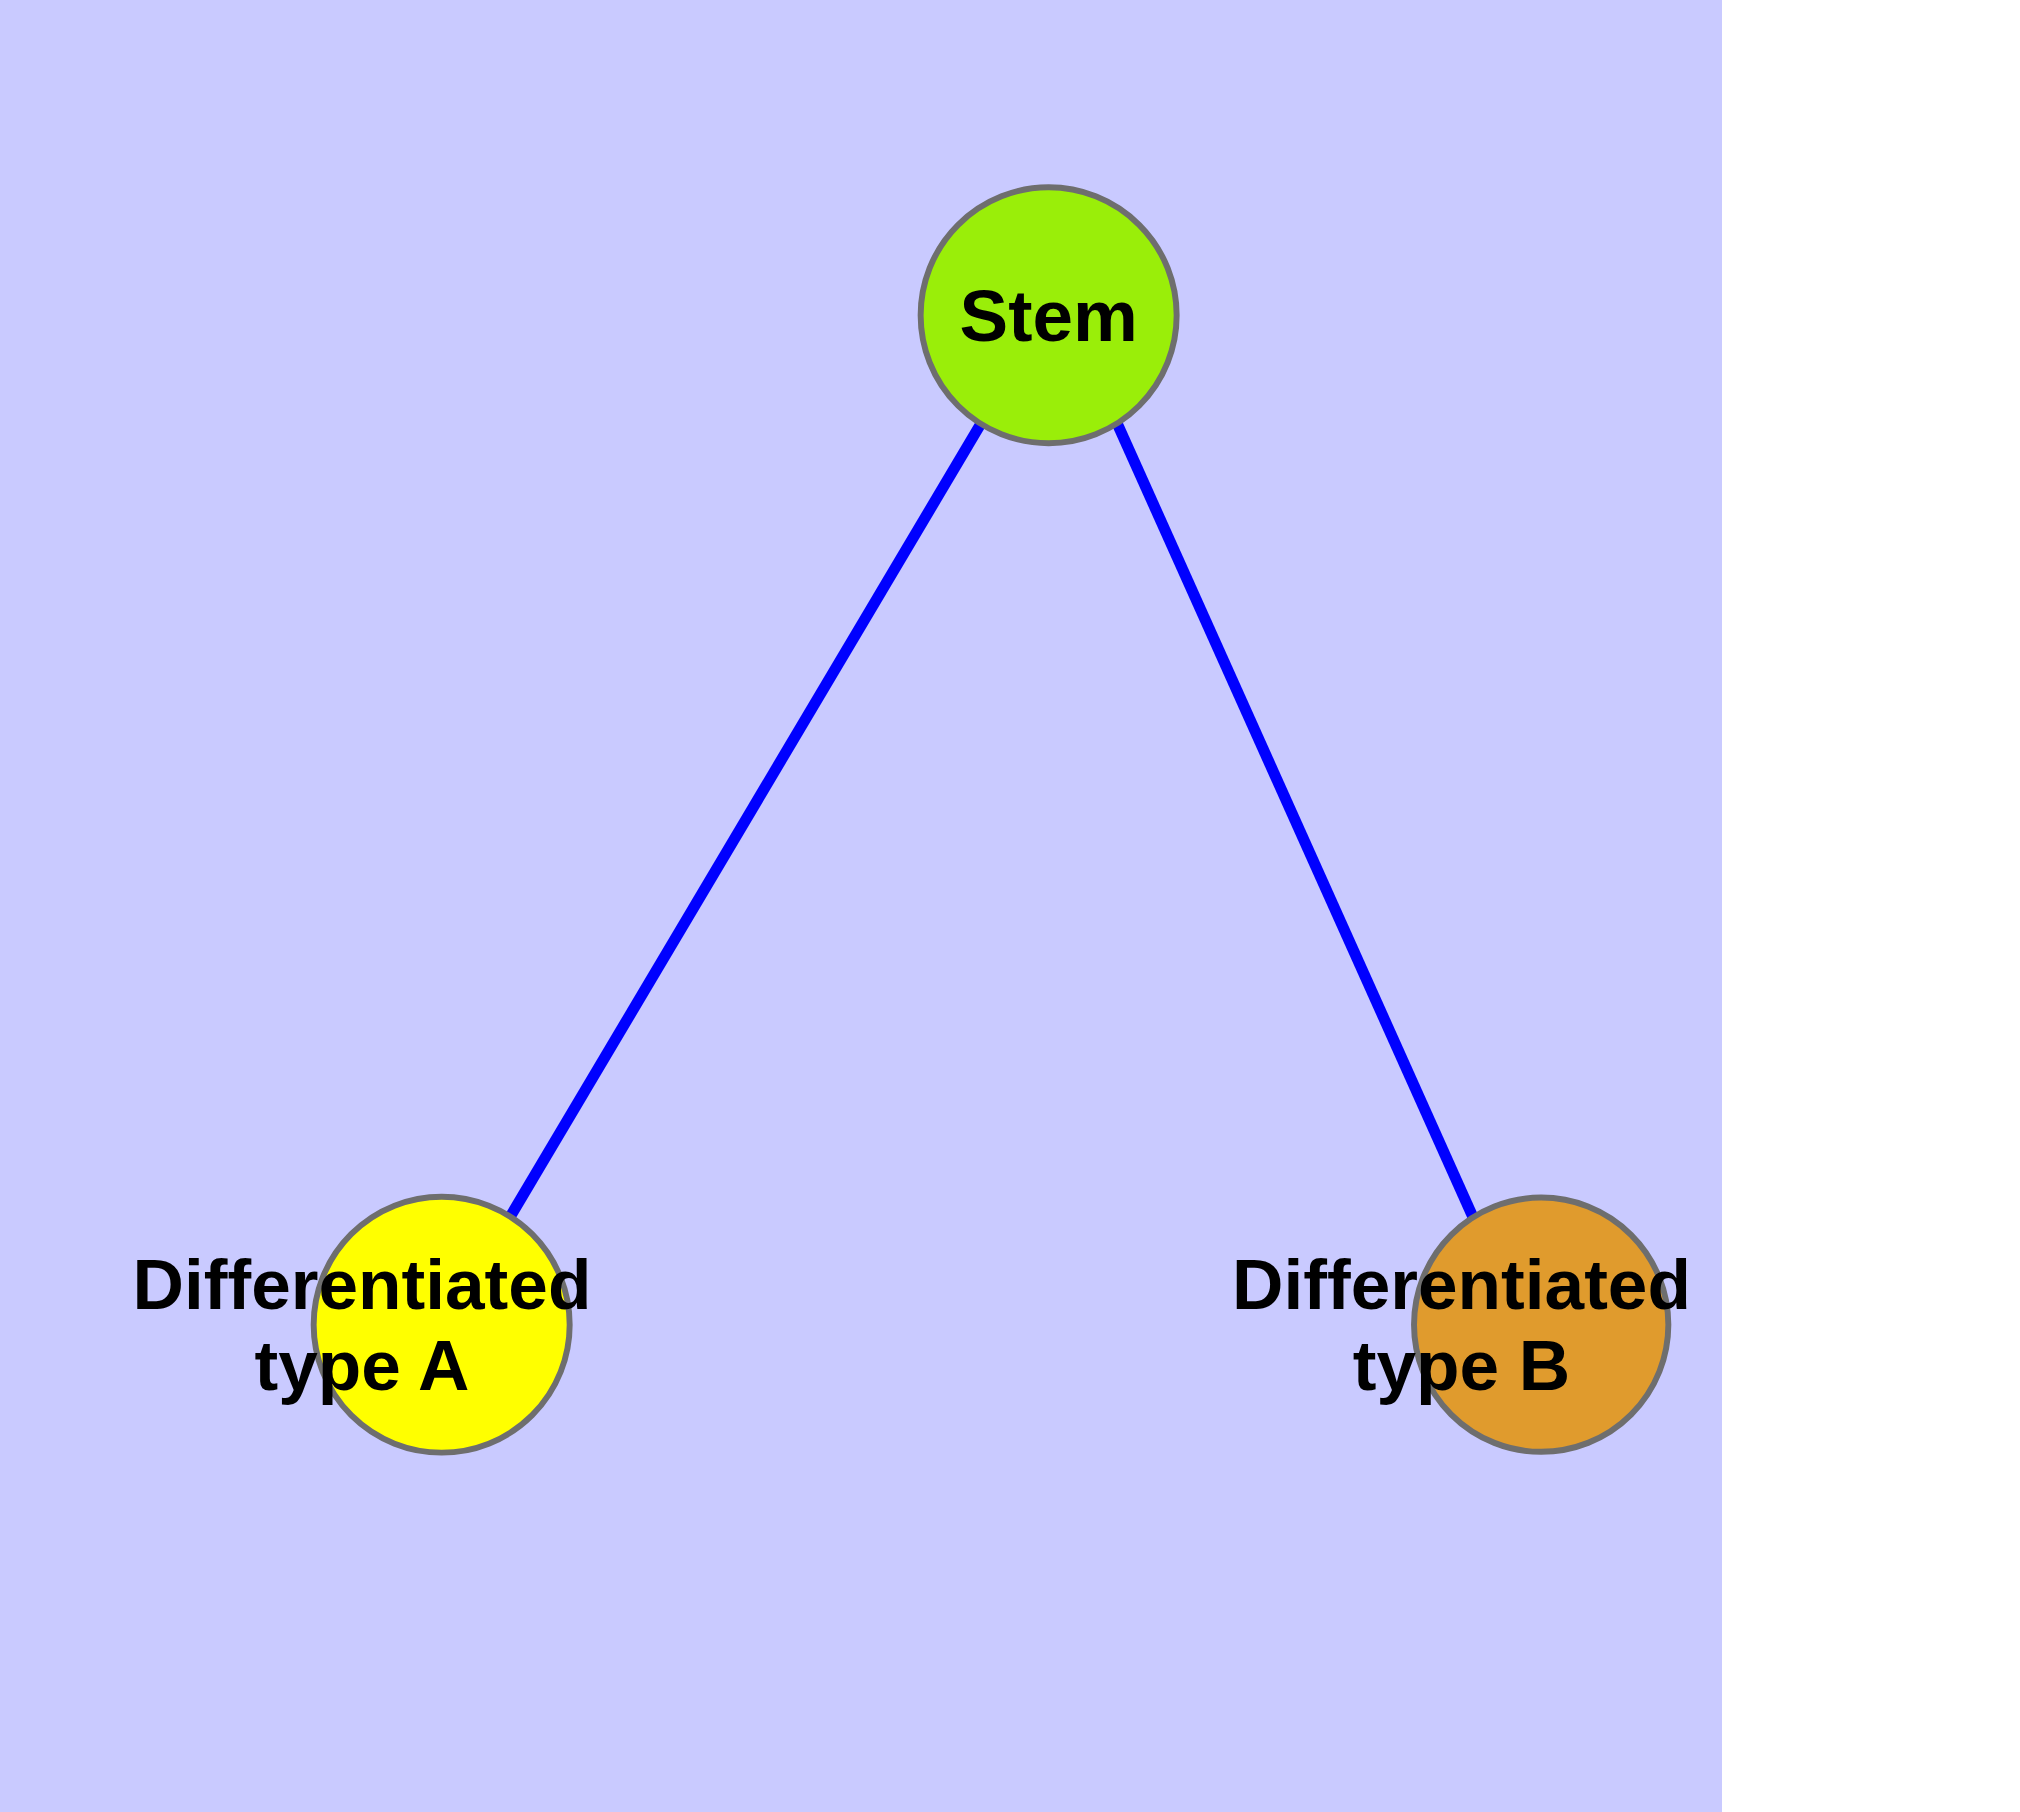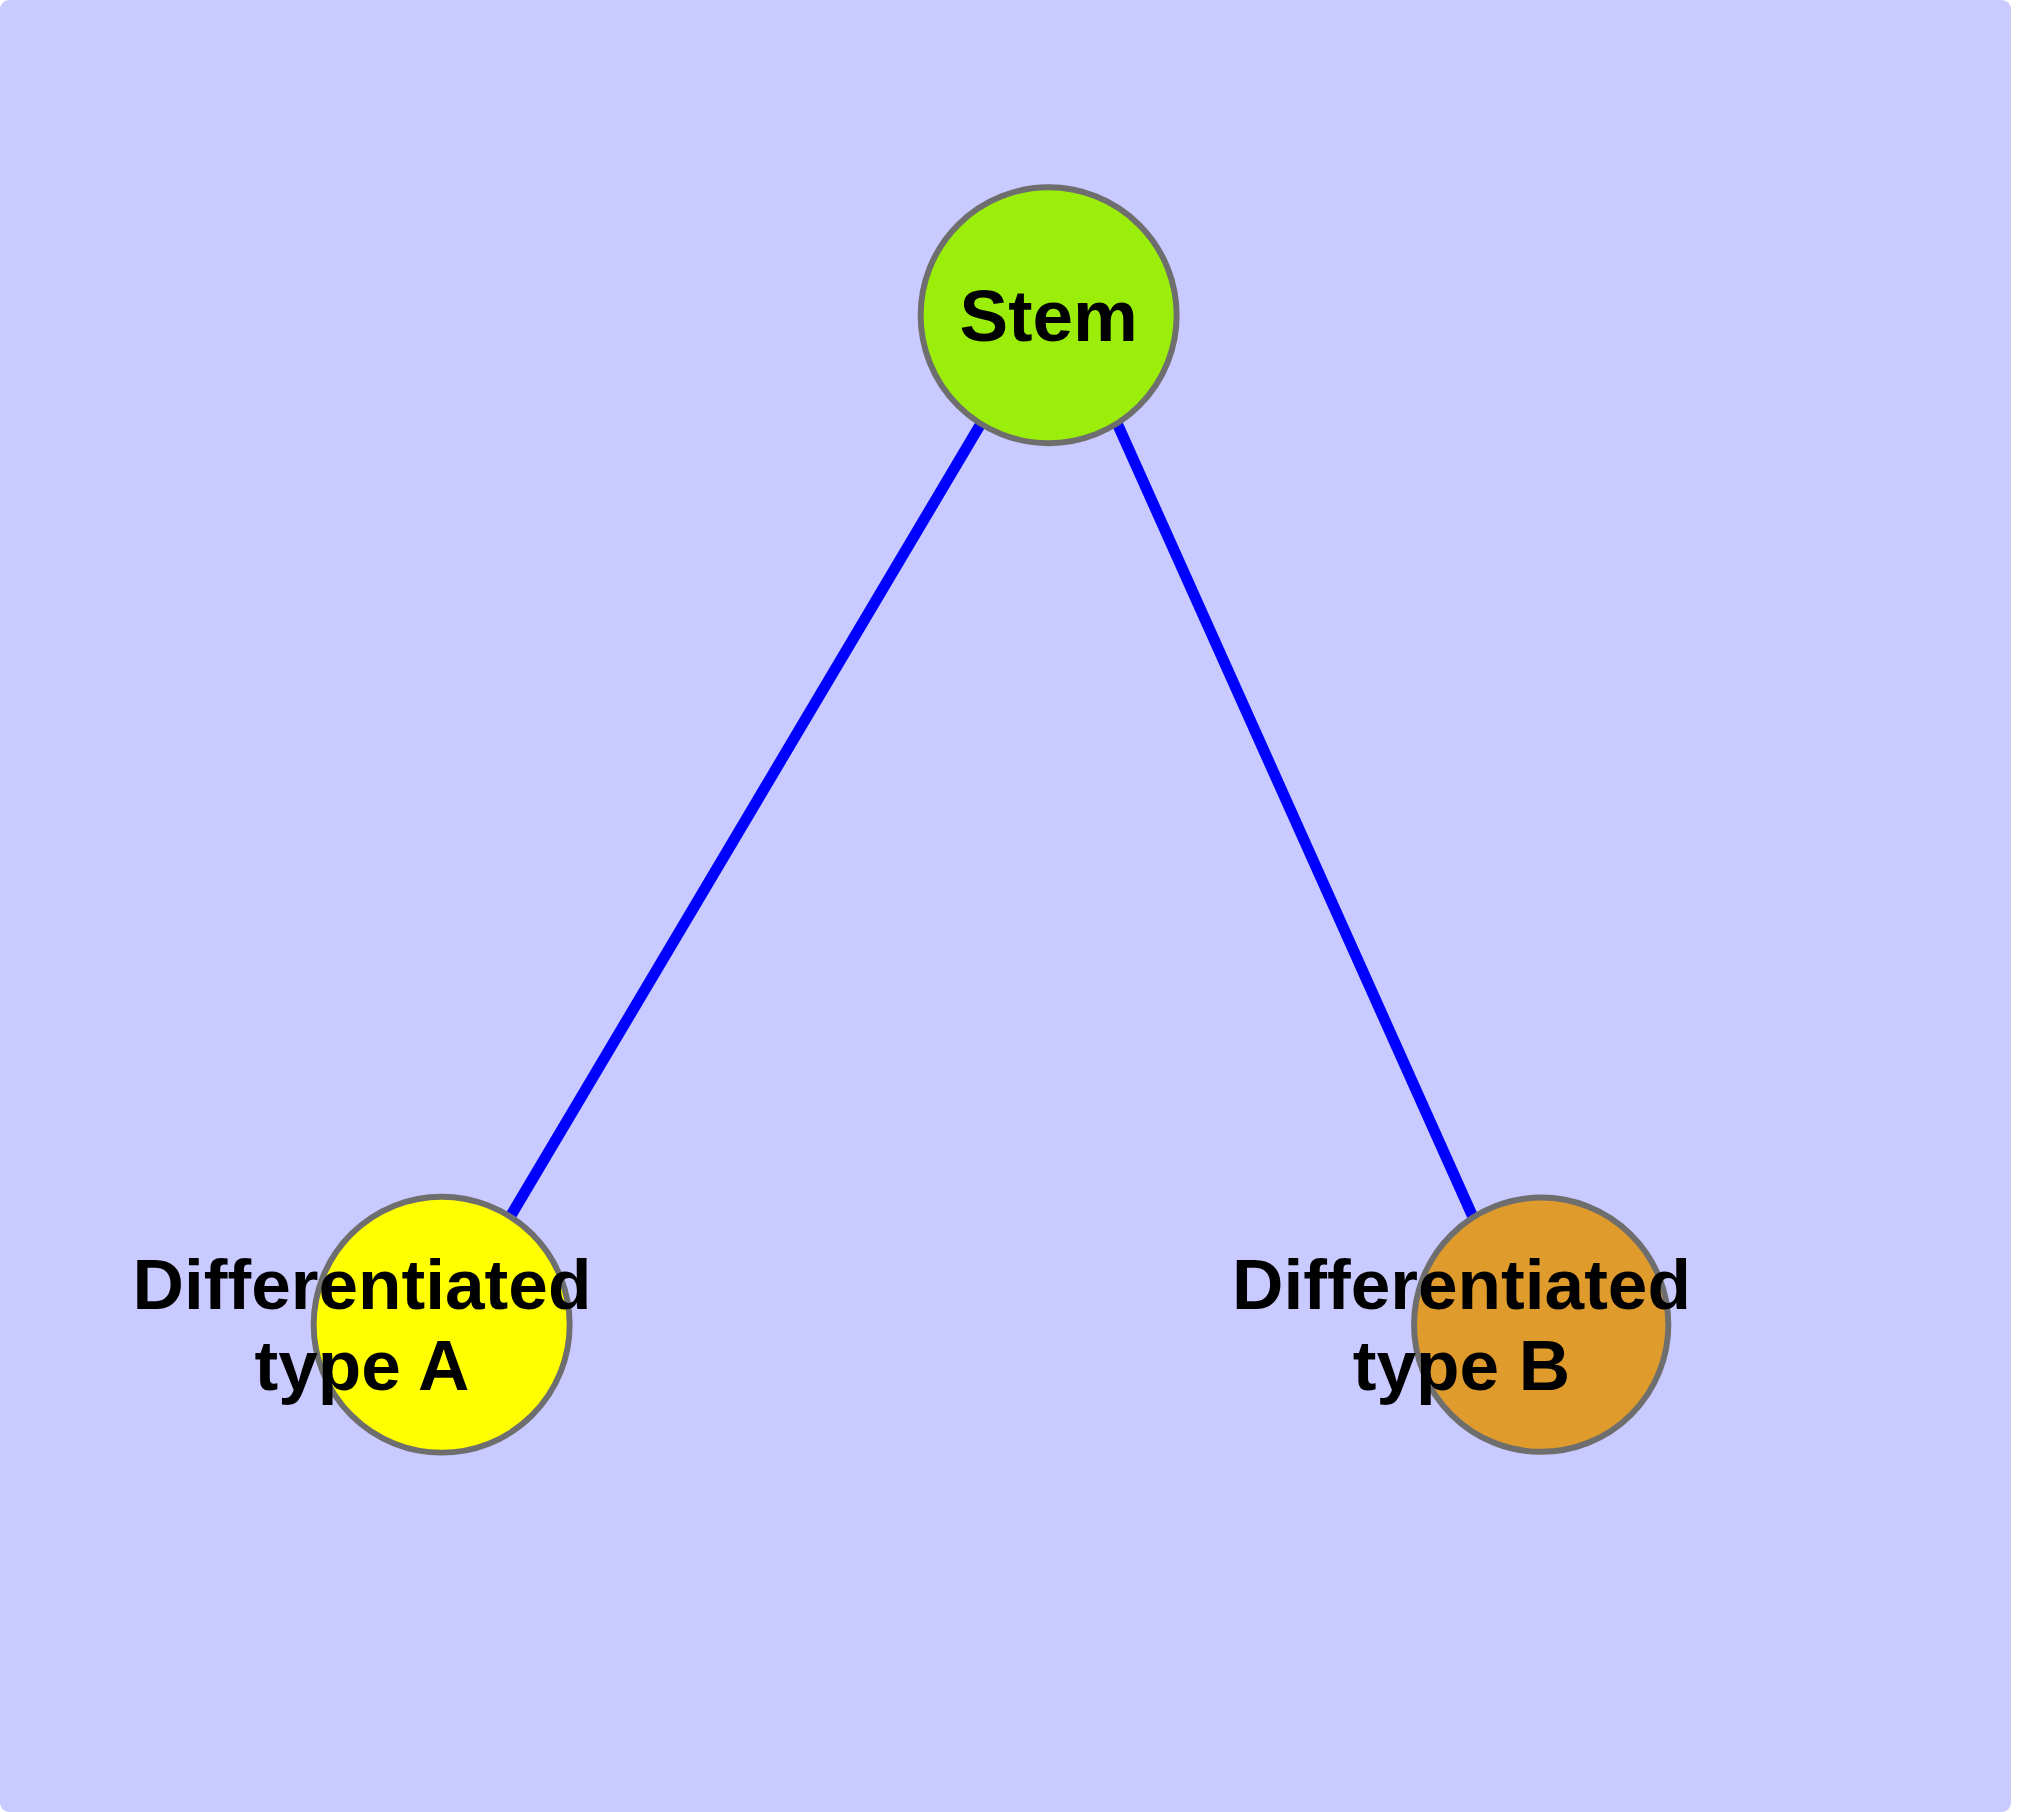--- a/index.html
+++ b/index.html
@@ -33,21 +33,21 @@
     stroke: #6e6e6e;
   }
   .graph-edge {
     stroke: #0000ff;
     stroke-linecap: butt;
   }
 </style>
 </head>
 <body>
 
-<div id="canvas" style="width: 2011px; height: 1812px; border-radius: 9px;">
+<div id="canvas" style="width: 1722px; height: 1812px;">
   <svg id="graph-svg" viewBox="0 0 2384 2138" preserveAspectRatio="none" xmlns="http://www.w3.org/2000/svg" width="2021" height="1812">
 
     <rect id="bg-rect" x="0" y="0" width="2384" height="2138" fill="#c9caff"></rect>
 
     <g id="edges-layer">
         <line class="graph-edge" x1="1157" y1="500" x2="601" y2="1437" stroke="#0000ff" stroke-width="13"></line>
         <line class="graph-edge" x1="1318" y1="500" x2="1738" y2="1437" stroke="#0000ff" stroke-width="13"></line>
       </g>
     <g id="nodes-layer">
         <circle class="node-circle" cx="1237" cy="372" r="151" fill="#9aee09" stroke="#6e6e6e" stroke-width="7"></circle>

